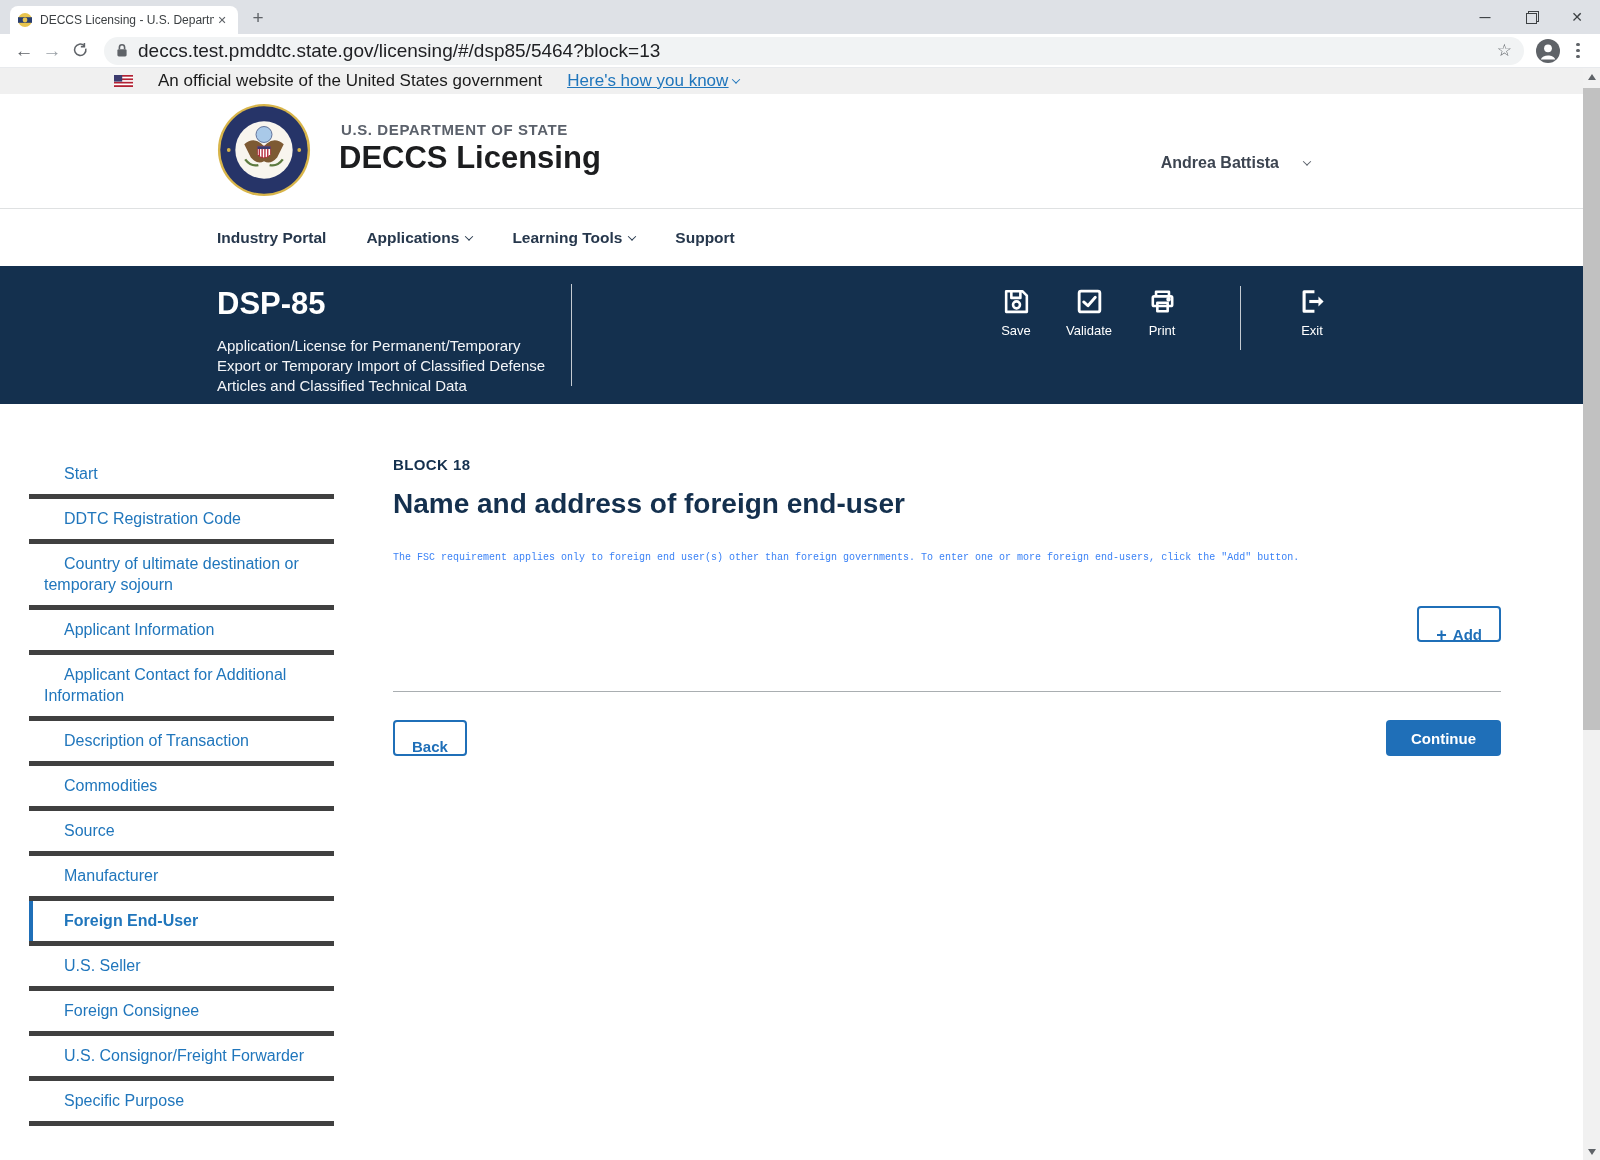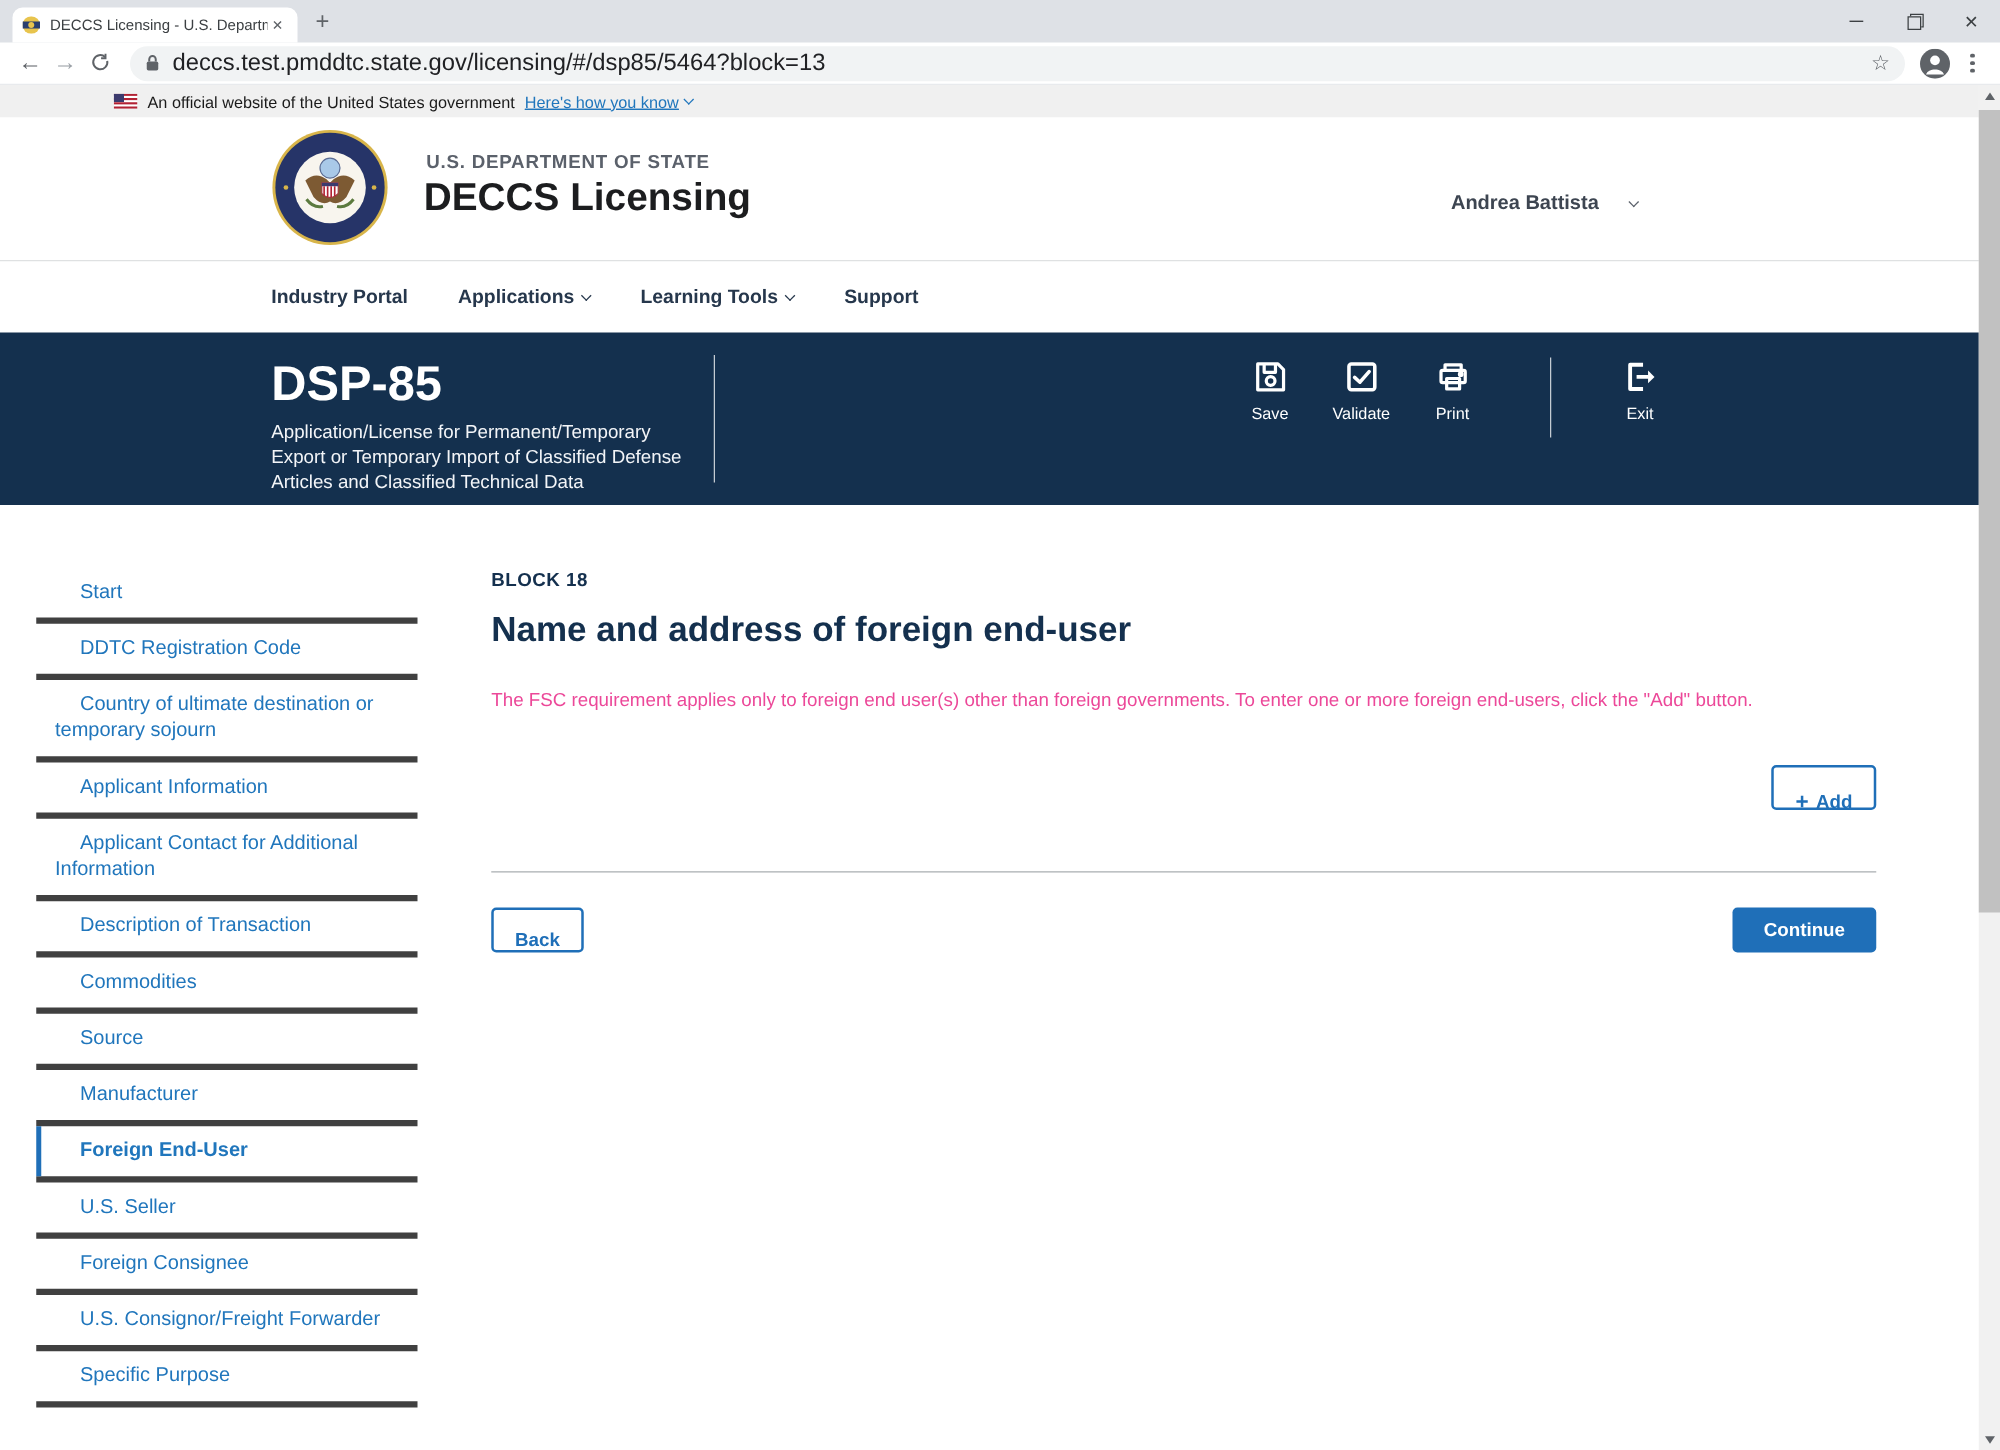--- a/index.html
+++ b/index.html
@@ -35,41 +35,41 @@
   .reload-btn { width:28px; display:flex; justify-content:center; cursor:pointer; }
   .omnibox { flex:1; height:28px; background:#f1f3f4; border-radius:14px; margin:0 10px; display:flex; align-items:center; padding:0 12px; }
   .url-text { font-size:19px; color:#202124; margin-left:10px; flex:1; white-space:nowrap; overflow:hidden; }
   .star-btn { color:#5f6368; font-size:17px; cursor:pointer; }
   .star-btn::before { content:"☆"; }
   .avatar-btn { margin:0 10px 0 2px; cursor:pointer; display:flex; }
   .dots-btn { width:16px; display:flex; flex-direction:column; align-items:center; gap:2.5px; cursor:pointer; margin-right:4px; }
   .dots-btn i { width:3.5px; height:3.5px; border-radius:50%; background:#5f6368; }
 
   
-  .gov-banner { height:26px; background:#f0f0f0; display:flex; align-items:center; padding-left:91px; gap:8px; font-size:13px; color:#1b1b1b; }
+  .gov-banner { height:26px; background:#f0f0f0; display:flex; align-items:center; padding-left:114px; gap:25px; font-size:17px; color:#1b1b1b; }
   .gov-link { color:#2076bc; text-decoration:underline; cursor:pointer; display:inline-flex; align-items:center; gap:5px; }
   .caret { width:6px; height:6px; border-right:1.6px solid currentColor; border-bottom:1.6px solid currentColor;
            display:inline-block; transform:rotate(45deg) translate(-1px,-1px); }
 
   
   .site-header { height:114px; background:#fff; position:relative;text-decoration:underline; }
   .logo { position:absolute; left:217px; top:9px; width:94px; height:94px; }
   .agency-label { position:absolute; left:341px; top:27px; font-size:15px; font-weight:bold; color:#5b616b; letter-spacing:.6px; }
   .app-title { position:absolute; left:339px; top:46px; font-size:31px; font-weight:bold; color:#1c1d1f; }
   .user-menu { position:absolute; right:290px; top:60px; font-size:16px; font-weight:bold; color:#3d4551;
                display:flex; align-items:center; gap:25px; cursor:pointer; }
   .user-menu .caret { color:#5b616b; }
 
   
   .primary-nav { height:58px; border-top:1px solid #dfe1e2; display:flex; align-items:center; padding-left:217px; gap:40px; }
   .nav-item { display:flex; align-items:center; gap:7px; font-size:15.5px; font-weight:bold; color:#26374c; cursor:pointer; }
 
   
   .form-banner { height:138px; background:#14304e; position:relative; color:#fff; }
-  .fb-code { position:absolute; left:217px; top:20px; font-size:39px; font-weight:bold; }
+  .fb-code { position:absolute; left:217px; top:20px; font-size:31px; font-weight:bold; }
   .fb-desc { position:absolute; left:217px; top:70px; font-size:15px; line-height:20px; width:335px; color:#f3f5f8; }
   .fb-vdiv { position:absolute; left:571px; top:18px; height:102px; width:1px; background:rgba(255,255,255,.75); }
   .fb-actions { position:absolute; left:984px; top:20px; display:flex; align-items:flex-start; }
   .fb-action { width:64px; display:flex; flex-direction:column; align-items:center; cursor:pointer; }
   .fb-action + .fb-action { margin-left:9px; }
   .fb-action-label { font-size:13px; margin-top:6px; }
   .fb-adiv { width:1px; height:64px; background:rgba(255,255,255,.75); margin-left:46px; }
   .fb-exit { margin-left:39px; }
 
   
@@ -80,21 +80,21 @@
                font-size:16px; color:#2076bc; cursor:pointer; }
   .side-item .lbl { display:block; text-indent:20px; line-height:21px; }
   .side-item .check { position:absolute; left:14px; top:9px; color:#2e8540; font-weight:bold; font-size:15px; }
   .side-item .check::before { content:"✓"; }
   .side-item.active { font-weight:bold; }
   .side-item.active::before { content:""; position:absolute; left:0; top:0; bottom:0; width:4px; background:#1f6fb8; }
 
   .main { position:absolute; left:393px; top:52px; width:1108px; }
   .block-label { font-size:15px; font-weight:bold; color:#14304e; letter-spacing:.4px; }
   .main h1 { font-size:28px; font-weight:bold; color:#14304e; margin-top:15px; }
-  .main-desc { margin-top:32px; font-size:15px; color:#ec4899; }
+  .main-desc { margin-top:32px; font-size:10px; color:#3b82f6;font-family:Liberation Mono, monospace; }
   .add-row { margin-top:43px; display:flex; justify-content:flex-end; }
   .btn { font-family:"Liberation Sans",sans-serif; font-size:15px; font-weight:bold; border-radius:4px; height:36px; cursor:pointer; }
   .btn-outline { background:#fff; border:2px solid #1f6fb8; color:#1f6fb8; padding:16px 17px; }
   .btn-solid { background:#1f6fb8; border:none; color:#fff; padding:0 25px; }
   .plus-icon { font-size:18px; font-weight:900; margin-right:6px; position:relative; top:1px; }
   .plus-icon::before { content:"+"; }
   .main-hr { margin-top:49px; height:1px; background:#a9aeb1; }
   .nav-btn-row { margin-top:28px; display:flex; justify-content:space-between; }
 
   

